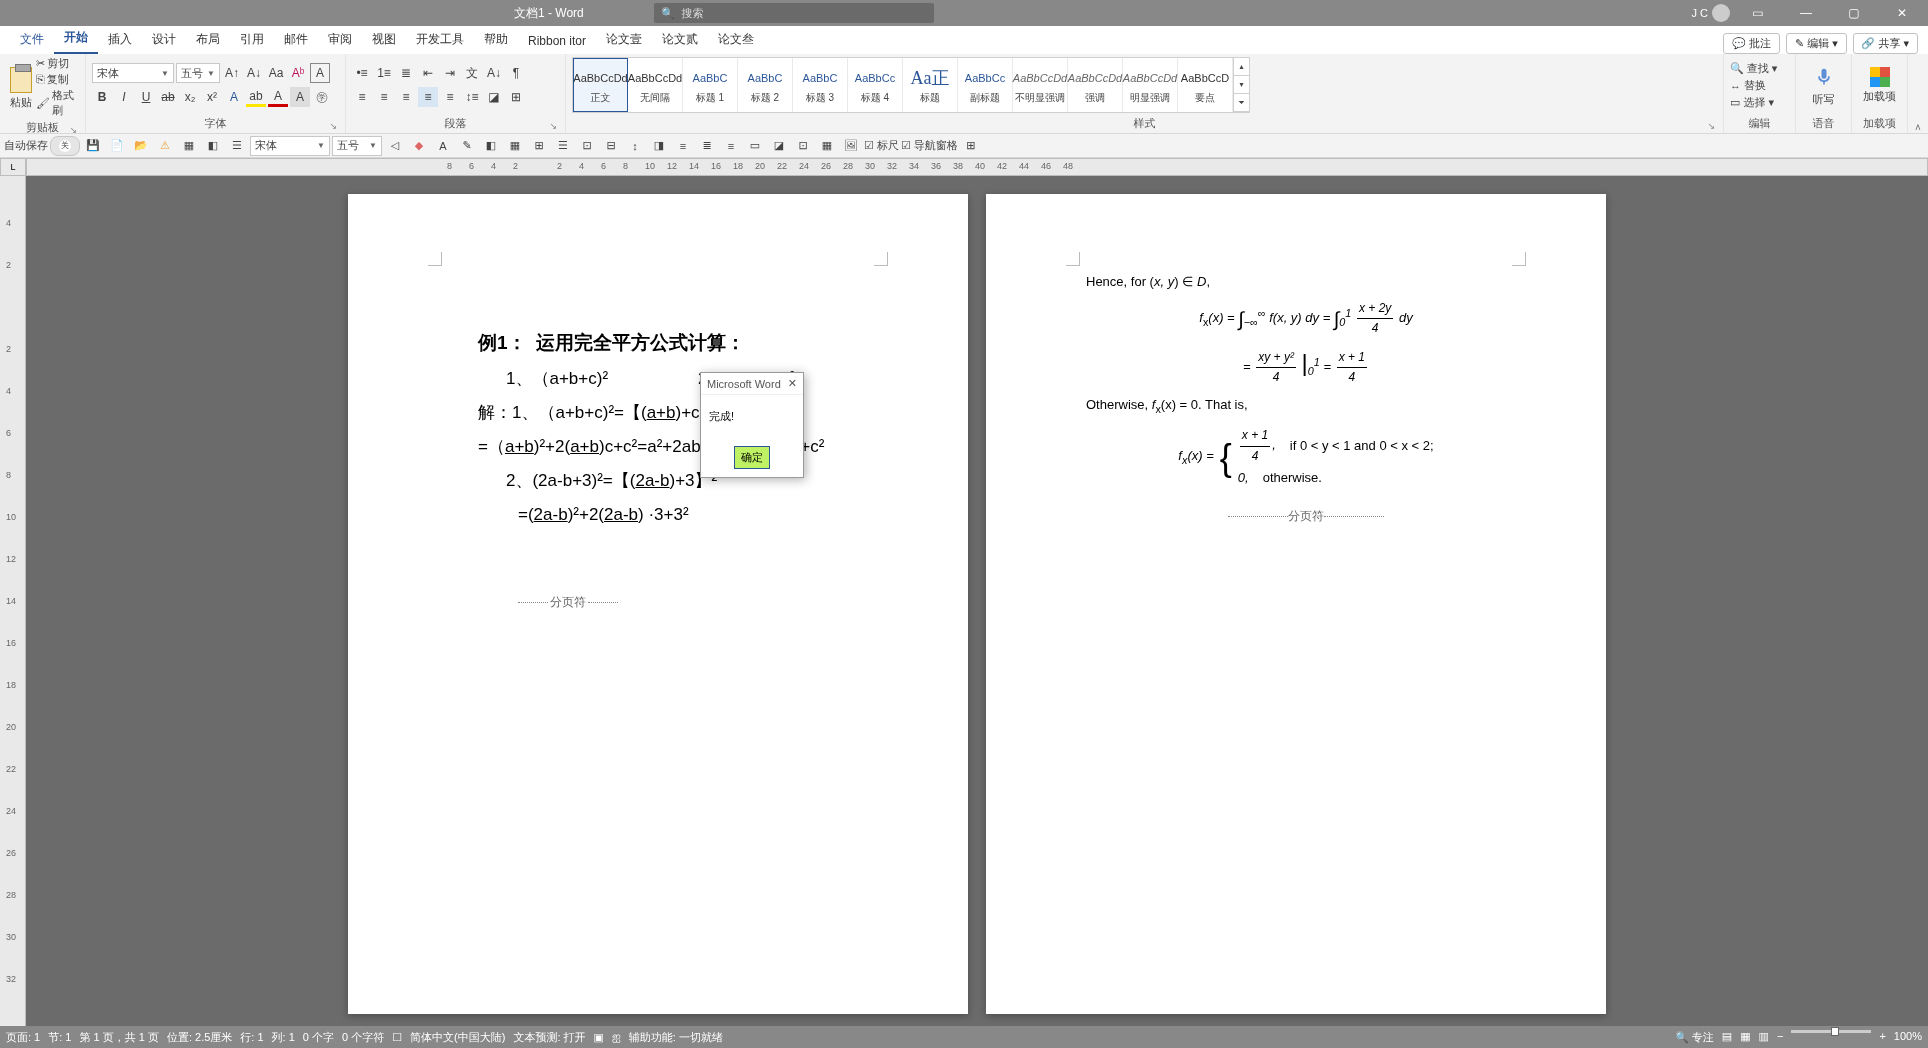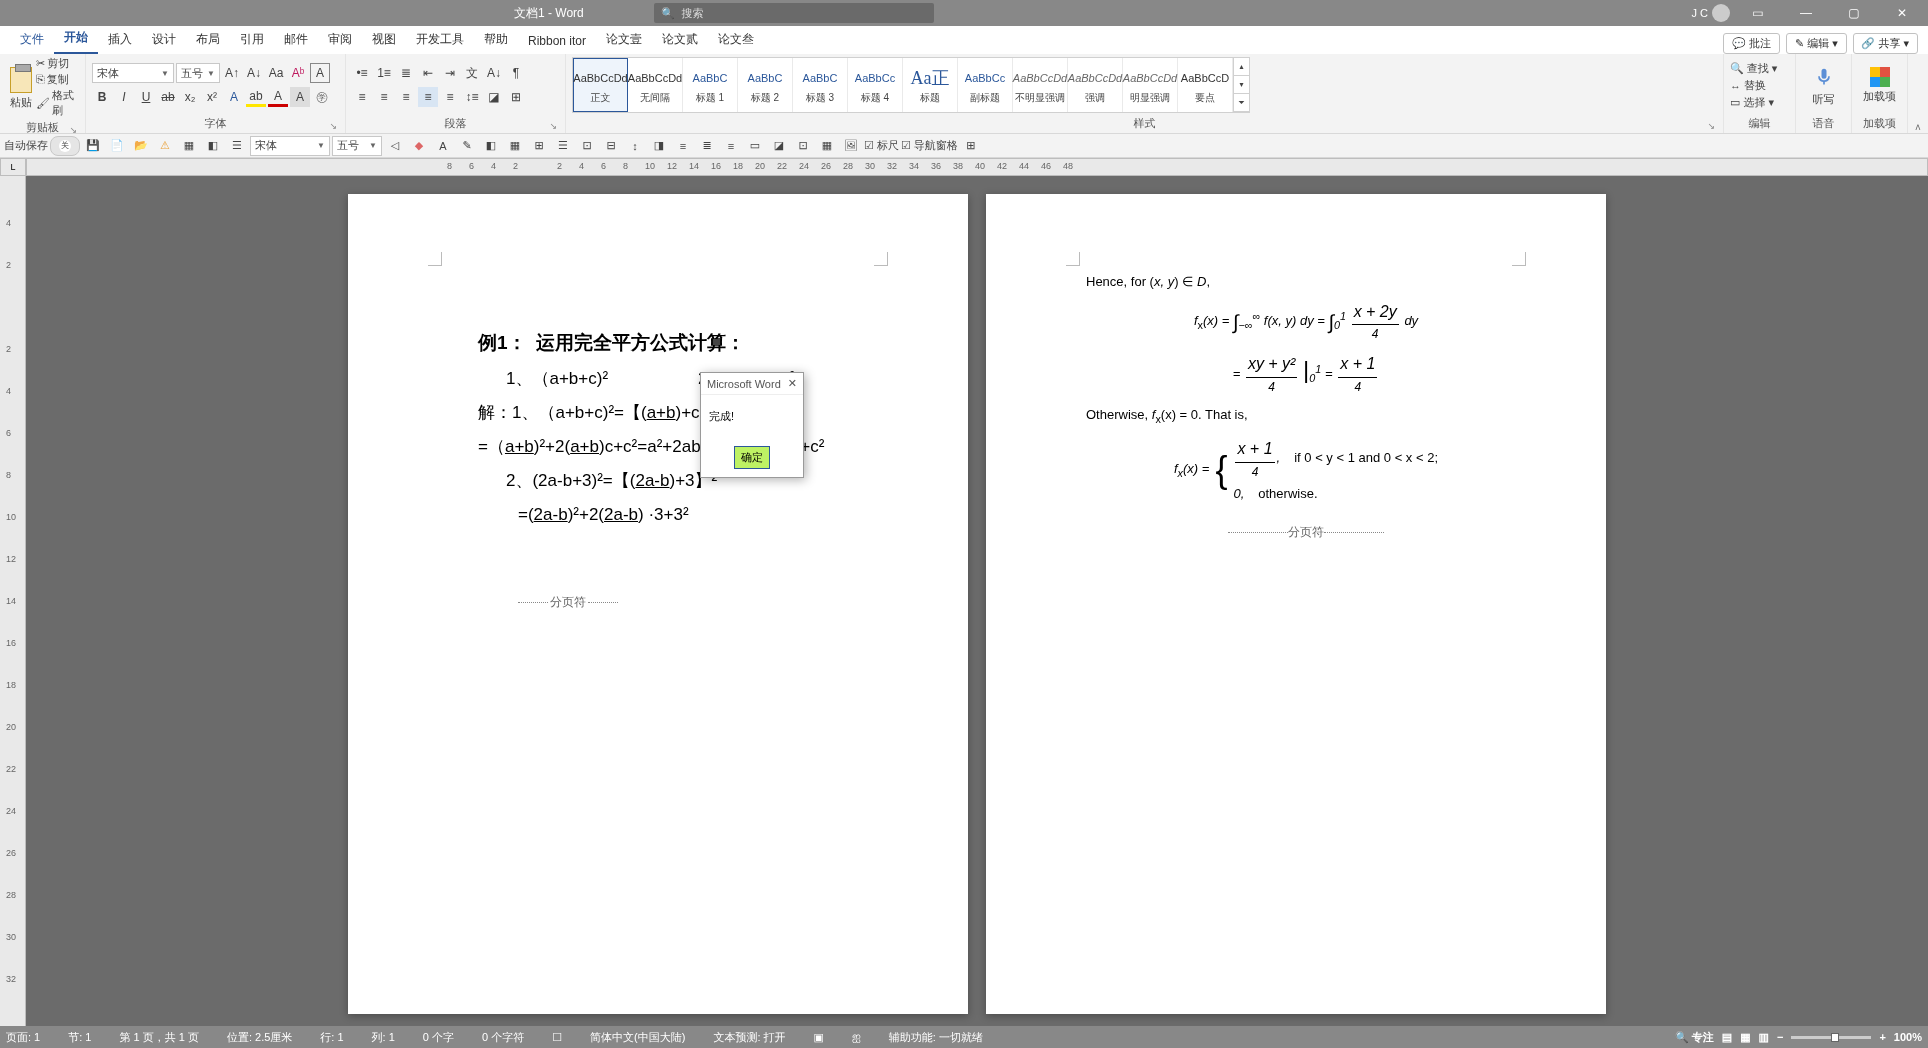--- a/index.html
+++ b/index.html
@@ -90,41 +90,41 @@
 .page1-content { position:absolute; top:130px; left:130px; right:100px; font-family:"SimSun",serif; font-size:17px; line-height:2.0; color:#000; }
 .page1-content .ex-title { font-size:19px; font-weight:700; }
 .page1-content .underline { text-decoration:underline; }
 
 .page1-divider { position:absolute; top:400px; left:80px; right:260px; text-align:center; font-size:12px; color:#666; }
 .page1-divider::before,.page1-divider::after { content:""; display:inline-block; width:30px; border-top:1px dotted #888; vertical-align:middle; margin:0 2px; }
 
 .page2-content { position:absolute; top:78px; left:100px; right:80px; font-family:"Times New Roman",serif; font-size:13px; color:#000; line-height:1.6; }
 .math-block { text-align:center; margin:6px 0; font-style:italic; font-size:13px; }
 .frac { display:inline-block; text-align:center; vertical-align:middle; margin:0 2px; }
-.frac .num { display:block; border-bottom:1px solid #000; padding:0 2px; font-size:16px; }
+.frac .num { display:block; border-bottom:1px solid #000; padding:0 2px; font-size:12px; }
 .frac .den { display:block; padding:0 2px; font-size:12px; }
 .intsym { font-size:20px; font-style:normal; vertical-align:middle; }
 .brace-row { display:flex; align-items:center; justify-content:center; gap:6px; }
 .brace { font-size:36px; font-style:normal; }
 .cases { display:inline-block; text-align:left; }
 .cases .case-row { display:flex; gap:14px; align-items:center; margin:2px 0; }
 
 .page2-divider { margin-top:16px; text-align:center; font-size:12px; color:#666; font-family:"SimSun"; font-style:normal;}
 .page2-divider .dline { display:inline-block; width:60px; border-top:1px dotted #888; vertical-align:middle; }
 
 
 .modal { position:absolute; top:372px; left:700px; width:104px; background:#fff; border:1px solid #9a9a9a; box-shadow:2px 2px 10px rgba(0,0,0,.3); font-size:11px; }
 .modal .m-title { display:flex; align-items:center; justify-content:space-between; padding:4px 6px; color:#555; border-bottom:1px solid #eee; }
 .modal .m-body { padding:14px 8px; }
 .modal .m-foot { padding:8px; display:flex; justify-content:center; }
 .modal .m-btn { border:1px solid #2b579a; background:#bef264; padding:3px 6px; cursor:pointer; }
 
 
-.statusbar { position:absolute; bottom:0; left:0; right:0; height:22px; background:#888; color:#fff; font-size:11px; display:flex; align-items:center; padding:0 6px; gap:28px; }
-.statusbar .sb-right { margin-left:auto; display:flex; align-items:center; gap:8px;font-weight:bold; }
+.statusbar { position:absolute; bottom:0; left:0; right:0; height:22px; background:#888; color:#fff; font-size:11px; display:flex; align-items:center; padding:0 6px; gap:8px; }
+.statusbar .sb-right { margin-left:auto; display:flex; gap:8px; }
 .zoom-slider { width:80px; height:3px; background:#ccc; position:relative; }
 .zoom-slider .thumb { position:absolute; left:50%; top:-3px; width:8px; height:9px; background:#fff; border:1px solid #666; }
 </style>
 </head>
 <body>
 
 <div class="titlebar">
   <div class="center-title">
     <span class="title-text">文档1 - Word</span>
     <div class="search-box">

